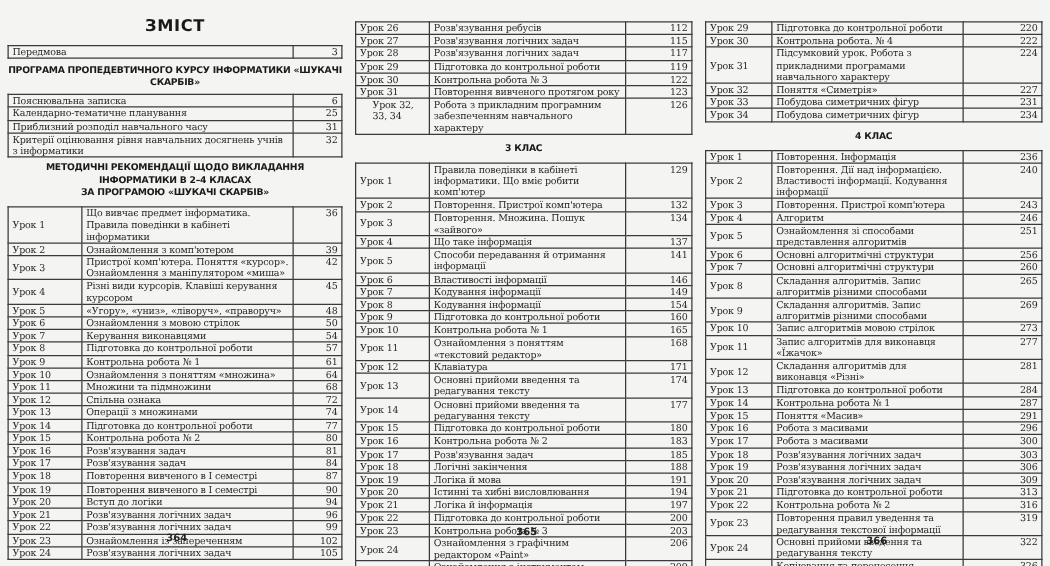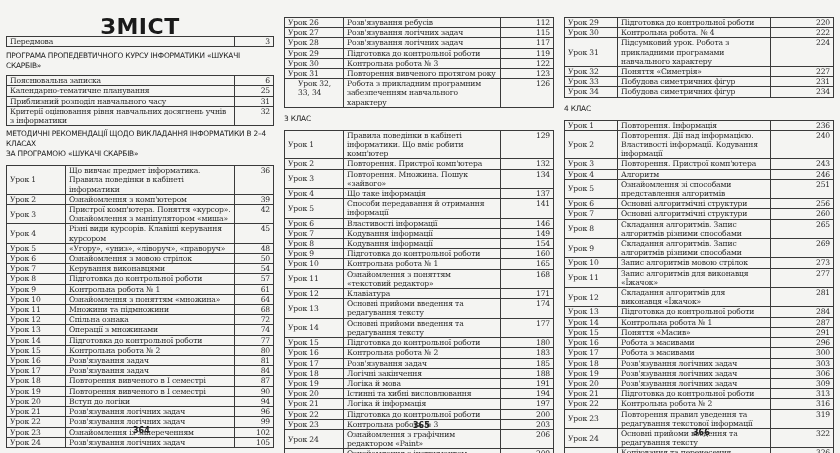--- a/index.html
+++ b/index.html
@@ -10,26 +10,26 @@
     color:#2a2a2a;
     position:relative;
   }
   .page { position:absolute; top:0; }
   .p1 { left:6px; width:268px; }
   .p2 { left:284px; width:270px; }
   .p3 { left:564px; width:270px; }
 
   .title-main {
     font-family:"DejaVu Sans", sans-serif;
-    font-weight:bold; font-size:22px; text-align:center;
+    font-weight:bold; font-size:13px; text-align:center;
     margin-top:14px; height:19px; letter-spacing:0.5px; color:#1a1a1a;
   }
   .section-head {
-    font-family:"DejaVu Sans", sans-serif; font-weight:normal;
-    font-size:7.4px; line-height:10px; color:#1a1a1a;
+    font-family:"DejaVu Sans", sans-serif; font-weight:bold;
+    font-size:7.4px; text-align:center; line-height:10px; color:#1a1a1a;
     letter-spacing:-0.2px;
   }
   table { border-collapse:collapse; width:100%; table-layout:fixed; }
   td {
     border:1px solid #3a3a3a;
     font-size:7.6px; line-height:9.2px;
     padding:0 3px; vertical-align:top;
     white-space:nowrap; overflow:hidden;
     letter-spacing:-0.15px;
   }
@@ -482,21 +482,21 @@
           <td class="wrap">Запис алгоритмів мовою стрілок</td>
           <td class="pg">273</td>
         </tr>
         <tr>
           <td class="lbl wrap">Урок 11</td>
           <td class="wrap">Запис алгоритмів для виконавця «Їжачок»</td>
           <td class="pg">277</td>
         </tr>
         <tr>
           <td class="lbl wrap">Урок 12</td>
-          <td class="wrap">Складання алгоритмів для виконавця «Їжачок»</td>
+          <td class="wrap">Складання алгоритмів для виконавця «Різні»</td>
           <td class="pg">281</td>
         </tr>
         <tr>
           <td class="lbl wrap">Урок 13</td>
           <td class="wrap">Підготовка до контрольної роботи</td>
           <td class="pg">284</td>
         </tr>
         <tr>
           <td class="lbl wrap">Урок 14</td>
           <td class="wrap">Контрольна робота № 1</td>

